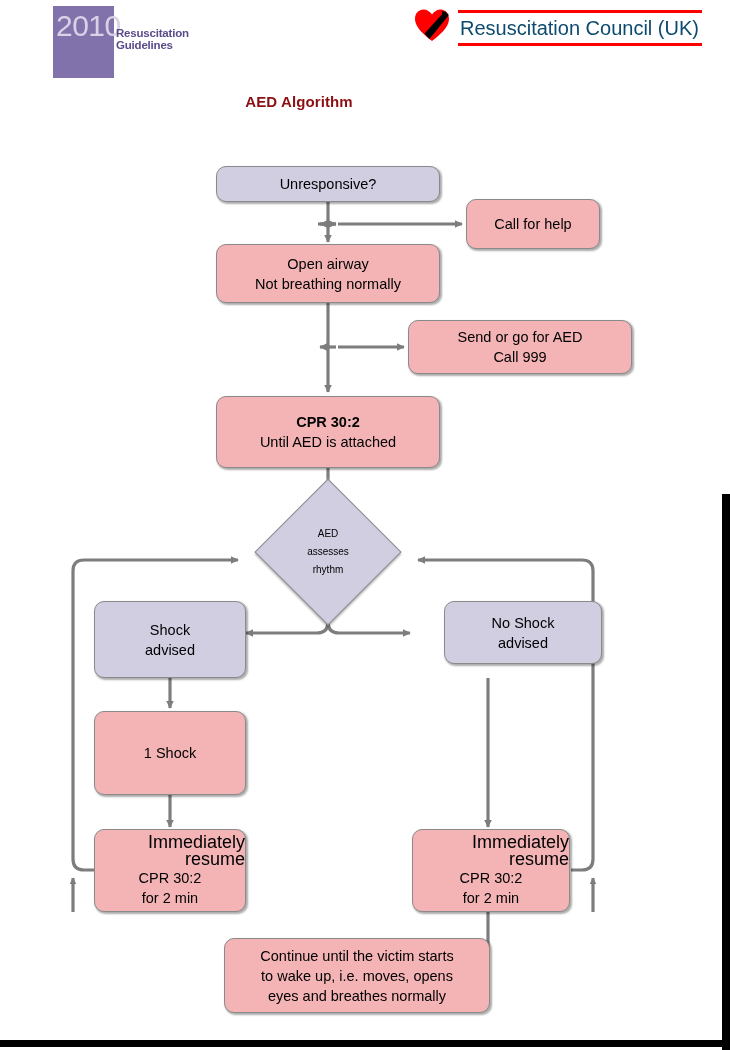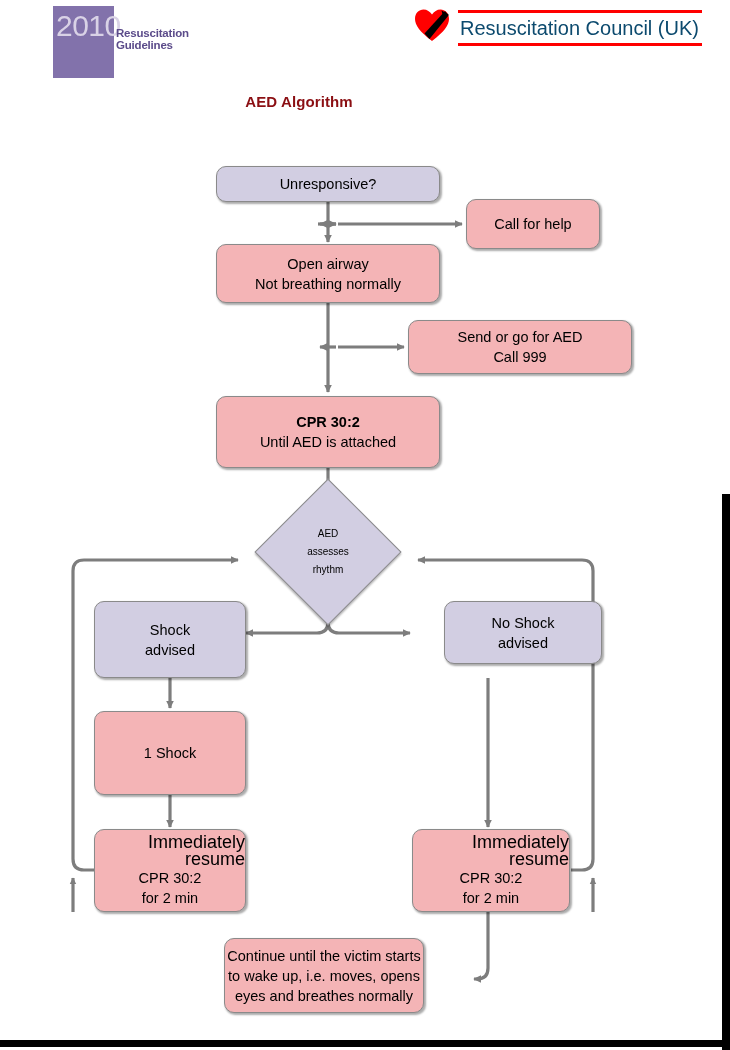--- a/index.html
+++ b/index.html
@@ -214,21 +214,21 @@
     <span class="ln">CPR 30:2</span>
     <span class="ln">for 2 min</span>
   </div>
 
   <div class="node pink" style="left:412px;top:829px;width:158px;height:83px;">
     <span class="ln sm">Immediately resume</span>
     <span class="ln">CPR 30:2</span>
     <span class="ln">for 2 min</span>
   </div>
 
-  <div class="node pink" style="left:224px;top:938px;width:200px;height:75px;">
+  <div class="node pink" style="left:224px;top:938px;width:266px;height:75px;">
     <span class="ln">Continue until the victim starts</span>
     <span class="ln">to wake up, i.e. moves, opens</span>
     <span class="ln">eyes and breathes normally</span>
   </div>
 
   <div class="edge-right"></div>
   <div class="edge-bottom"></div>
 
 </div>
 

